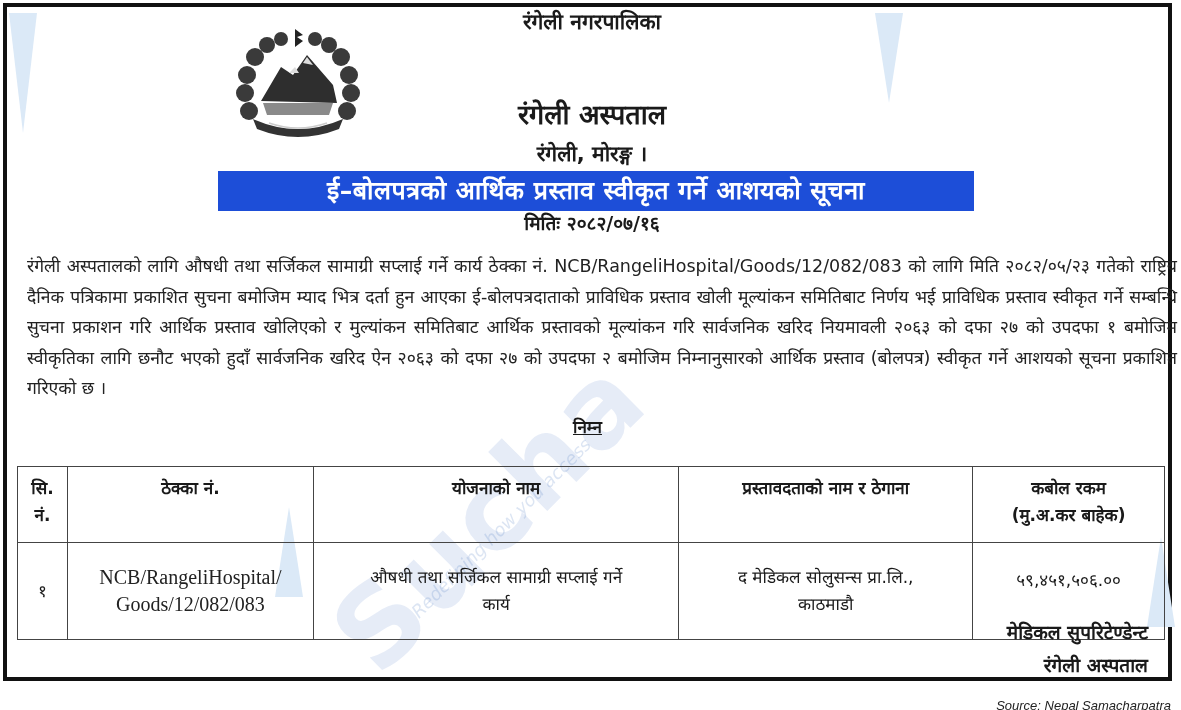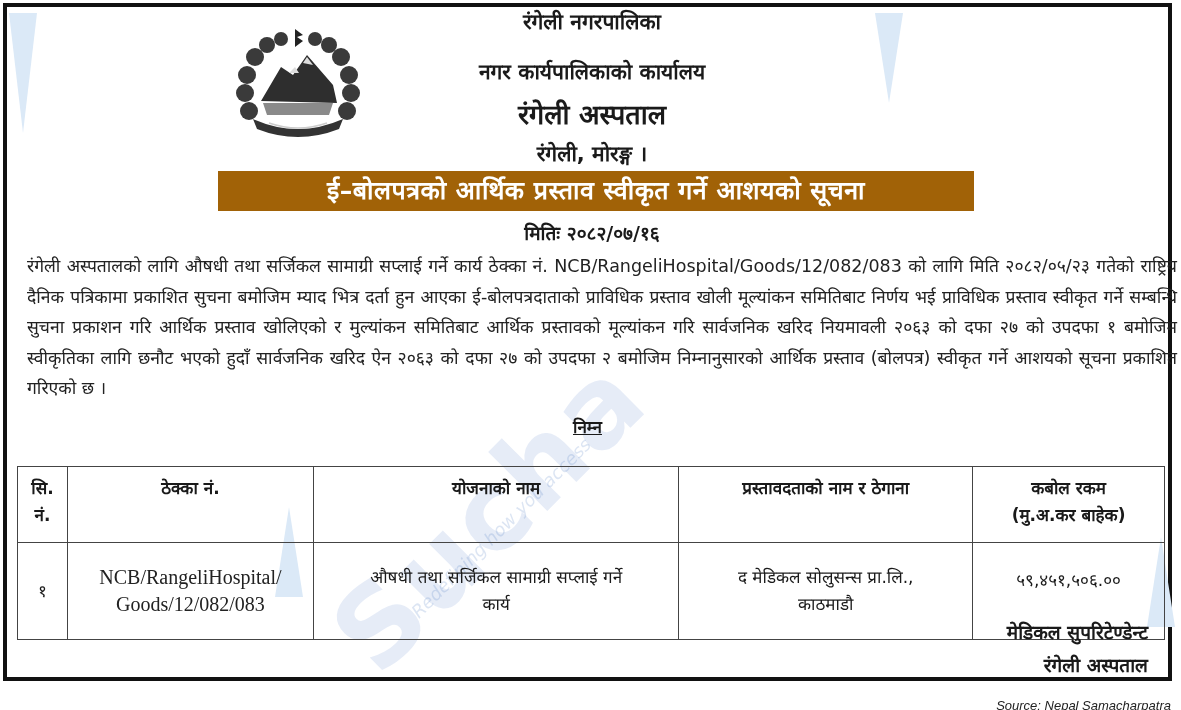--- a/index.html
+++ b/index.html
@@ -13,23 +13,23 @@
   .wm-text { color: rgba(60,110,190,0.13); font-family: "DejaVu Sans", sans-serif; font-weight: bold;
              font-size: 110px; transform: rotate(-45deg); transform-origin: left top; letter-spacing: 2px; }
   .wm-sub { color: rgba(60,110,190,0.18); font-family: "DejaVu Sans", sans-serif; font-style: italic;
             font-size: 18px; transform: rotate(-45deg); transform-origin: left top; }
   .emblem { position: absolute; left: 226px; top: 20px; width: 130px; height: 118px; }
   .header-line { position: absolute; left: 0; width: 1169px; text-align: center; font-weight: bold; color: #1a1a1a; }
   .h1 { top: 0; font-size: 21px; left: 165px; width: 840px; }
   .h2 { top: 50px; font-size: 21px; left: 165px; width: 840px; }
   .h3 { top: 88px; font-size: 27px; left: 165px; width: 840px; }
   .h4 { top: 132px; font-size: 21px; left: 165px; width: 840px; }
-  .title-banner { position: absolute; left: 211px; top: 164px; width: 756px; height: 40px; background: #a16207;
+  .title-banner { position: absolute; left: 211px; top: 164px; width: 756px; height: 40px; background: #1d4ed8;
                   color: #fff; font-weight: bold; font-size: 25px; text-align: center; line-height: 40px; letter-spacing: 0.5px; }
-  .date-line { position: absolute; top: 213px; left: 165px; width: 840px; text-align: center; font-weight: bold; font-size: 19px; }
+  .date-line { position: absolute; top: 203px; left: 165px; width: 840px; text-align: center; font-weight: bold; font-size: 19px; }
   .body-text { position: absolute; left: 20px; top: 244px; width: 1150px; font-size: 17.5px; line-height: 30.5px;
                text-align: justify; text-align-last: left; color: #222; }
   .nimna { position: absolute; left: 0; width: 1161px; top: 408px; text-align: center; font-weight: bold; font-size: 17px;
            text-decoration: underline; }
   table.bids { position: absolute; left: 10px; top: 459px; width: 1148px; border-collapse: collapse; font-size: 17px; }
   table.bids th, table.bids td { border: 1.5px solid #444; text-align: center; vertical-align: middle; }
   table.bids th { font-weight: bold; height: 66px; vertical-align: top; padding-top: 8px; line-height: 27px; }
   table.bids td { height: 70px; line-height: 27px; padding: 2px 6px; }
   .en { font-family: "Liberation Serif", serif; font-size: 20px; color: #222; }
   .sign { position: absolute; right: 20px; text-align: right; font-weight: bold; font-size: 19px; }
@@ -67,21 +67,20 @@
     </g>
     <polygon points="62,2 62,20 70,14 64,10 70,8" fill="#222"></polygon>
     <path d="M28 74 L48 40 L60 48 L74 28 L100 58 L104 76 Z" fill="#2e2e2e"></path>
     <path d="M56 46 L62 40 L66 46 Z M74 30 L80 38 L70 36 Z" fill="#ddd"></path>
     <path d="M30 76 L100 76 L96 88 L34 88 Z" fill="#8a8a8a"></path>
     <path d="M20 92 Q65 112 110 92 L106 102 Q65 118 24 102 Z" fill="#333"></path>
     <path d="M36 96 Q65 106 94 96" stroke="#ccc" stroke-width="1.5" fill="none"></path>
   </svg>
 
   <div class="header-line h1">रंगेली नगरपालिका</div>
-  <div class="header-line h2">नगर कार्यपालिकाको कार्यालय</div>
   <div class="header-line h3">रंगेली अस्पताल</div>
   <div class="header-line h4">रंगेली, मोरङ्ग ।</div>
 
   <div class="title-banner">ई–बोलपत्रको आर्थिक प्रस्ताव स्वीकृत गर्ने आशयको सूचना</div>
   <div class="date-line">मितिः २०८२/०७/१६</div>
 
   <div class="body-text">रंगेली अस्पतालको लागि औषधी तथा सर्जिकल सामाग्री सप्लाई गर्ने कार्य ठेक्का नं. NCB/RangeliHospital/Goods/12/082/083 को लागि मिति २०८२/०५/२३ गतेको राष्ट्रिय दैनिक पत्रिकामा प्रकाशित सुचना बमोजिम म्याद भित्र दर्ता हुन आएका ई-बोलपत्रदाताको प्राविधिक प्रस्ताव खोली मूल्यांकन समितिबाट निर्णय भई प्राविधिक प्रस्ताव स्वीकृत गर्ने सम्बन्धि सुचना प्रकाशन गरि आर्थिक प्रस्ताव खोलिएको र मुल्यांकन समितिबाट आर्थिक प्रस्तावको मूल्यांकन गरि सार्वजनिक खरिद नियमावली २०६३ को दफा २७ को उपदफा १ बमोजिम स्वीकृतिका लागि छनौट भएको हुदाँ सार्वजनिक खरिद ऐन २०६३ को दफा २७ को उपदफा २ बमोजिम निम्नानुसारको आर्थिक प्रस्ताव (बोलपत्र) स्वीकृत गर्ने आशयको सूचना प्रकाशित गरिएको छ ।</div>
 
   <div class="nimna">निम्न</div>
 

